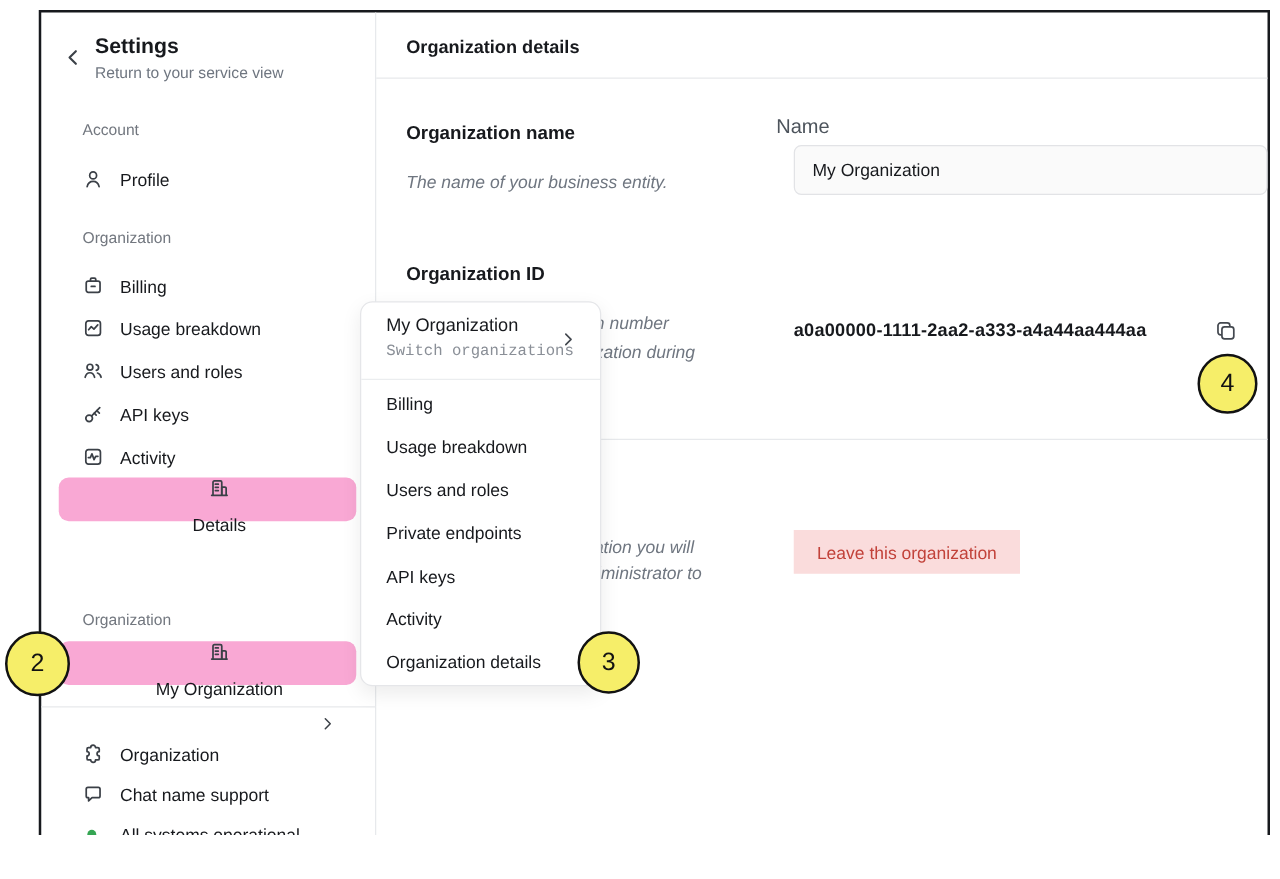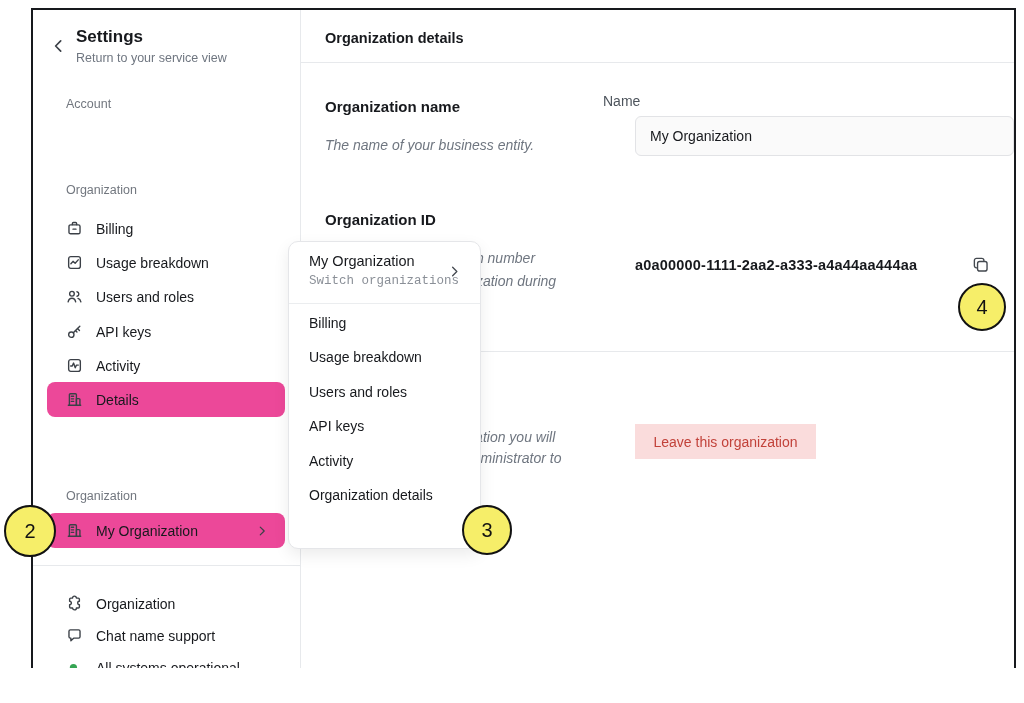--- a/index.html
+++ b/index.html
@@ -10,29 +10,29 @@
   .frame{left:31px;top:8px;width:985px;height:684px;border:2px solid #17191d;background:#fff;box-sizing:border-box;z-index:1;}
   .vdiv{left:300px;top:10px;width:1px;height:680px;background:#e7e9ec;z-index:2;}
   .hline{height:1px;background:#e7e9ec;z-index:2;}
   
   .sb-title{left:76px;top:27px;font-size:17px;font-weight:700;z-index:3;}
   .sb-sub{left:76px;top:51px;font-size:12.5px;color:#6f7680;z-index:3;}
   .back{left:50px;top:37px;width:18px;height:18px;z-index:3;cursor:pointer;}
   .seclbl{left:66px;font-size:12.5px;color:#72777f;z-index:3;}
   .srow{left:47px;width:238px;height:35px;display:flex;align-items:center;padding-left:19px;
         box-sizing:border-box;border-radius:8px;font-size:14px;z-index:3;cursor:pointer;gap:13px;}
-  .srow.active{background:#ec4899;}
+  .srow.active{background:#f9a8d4;flex-direction:column;}
   .icn{width:17px;height:17px;display:inline-flex;flex:0 0 17px;}
   .chev-r{margin-left:auto;margin-right:16px;width:14px;height:14px;display:inline-flex;}
   svg{display:block;}
   
   .m-header{left:325px;top:30px;font-size:14.5px;font-weight:700;z-index:3;}
   .m-h2{font-size:15px;font-weight:700;z-index:3;}
   .m-desc{font-size:14px;color:#6f7680;z-index:3;font-style:italic;}
-  .fld-lbl{left:603px;top:93px;font-size:14px;color:#4d545c;z-index:3;}
+  .fld-lbl{left:621px;top:93px;font-size:16px;color:#4d545c;z-index:3;}
   .name-input{left:635px;top:116px;width:379px;height:40px;border:1px solid #e2e3e6;border-radius:6px;
         background:#fafafa;font-size:14px;font-family:"Liberation Sans",sans-serif;color:#17191d;
         padding:0 0 0 14px;box-sizing:border-box;z-index:3;outline:none;}
   .org-id{left:635px;top:257px;font-size:14.5px;font-weight:700;letter-spacing:.2px;z-index:3;}
   .copy-btn{left:966px;top:250px;width:28px;height:28px;border:none;background:transparent;
         padding:0;display:flex;align-items:center;justify-content:center;z-index:3;cursor:pointer;}
   .leave-btn{left:635px;top:424px;width:181px;height:35px;background:#fadcdc;color:#c2423a;
         border:none;border-radius:0;font-size:14px;font-family:"Liberation Sans",sans-serif;
         z-index:3;cursor:pointer;}
   
@@ -59,20 +59,29 @@
   <span class="abs back">
     <svg width="18" height="18" viewBox="0 0 16 16">
         <polyline points="9.5,3.5 5,8 9.5,12.5" fill="none" stroke="#3b4047" stroke-width="1.5" stroke-linecap="round" stroke-linejoin="round"></polyline>
       </svg>
   </span>
   <div class="abs sb-title">Settings</div>
   <div class="abs sb-sub">Return to your service view</div>
 
   <div class="abs seclbl" style="top:97px">Account</div>
 
+  <div class="abs srow" style="top:126px">
+    <span class="icn">
+      <svg width="17" height="17" viewBox="0 0 16 16" fill="none" stroke="#3b4047" stroke-width="1.3" stroke-linecap="round">
+          <circle cx="8" cy="5" r="2.6"></circle>
+          <path d="M3.5 13.5c.6-2.6 2.4-4 4.5-4s3.9 1.4 4.5 4"></path>
+        </svg>
+    </span>
+    <span>Profile</span>
+  </div>
 
   <div class="abs seclbl" style="top:183px">Organization</div>
 
   <div class="abs srow" style="top:211px">
     <span class="icn">
       <svg width="17" height="17" viewBox="0 0 16 16" fill="none" stroke="#3b4047" stroke-width="1.3" stroke-linecap="round" stroke-linejoin="round">
           <rect x="2.8" y="4.6" width="10.4" height="8.4" rx="1.5"></rect>
           <path d="M6 4.4V3.3a1 1 0 0 1 1-1h2a1 1 0 0 1 1 1v1.1"></path>
           <path d="M6.6 8.6h2.8"></path>
         </svg>
@@ -217,20 +226,21 @@
         <svg width="15" height="15" viewBox="0 0 16 16">
             <polyline points="6,3.5 10.5,8 6,12.5" fill="none" stroke="#43484f" stroke-width="1.4" stroke-linecap="round" stroke-linejoin="round"></polyline>
           </svg>
       </span>
     </div>
     <div class="dd-div"></div>
     <div class="dd-items">
       <div class="ditem">Billing</div>
       <div class="ditem">Usage breakdown</div>
       <div class="ditem">Users and roles</div>
+      <div class="ditem">Private endpoints</div>
       <div class="ditem">API keys</div>
       <div class="ditem">Activity</div>
       <div class="ditem">Organization details</div>
     </div>
   </div>
 
   <div class="abs ann" style="left:4px;top:505px;width:52px;height:52px">2</div>
   <div class="abs ann" style="left:462px;top:505px;width:50px;height:50px">3</div>
   <div class="abs ann" style="left:958px;top:283px;width:48px;height:48px">4</div>
 </div>

